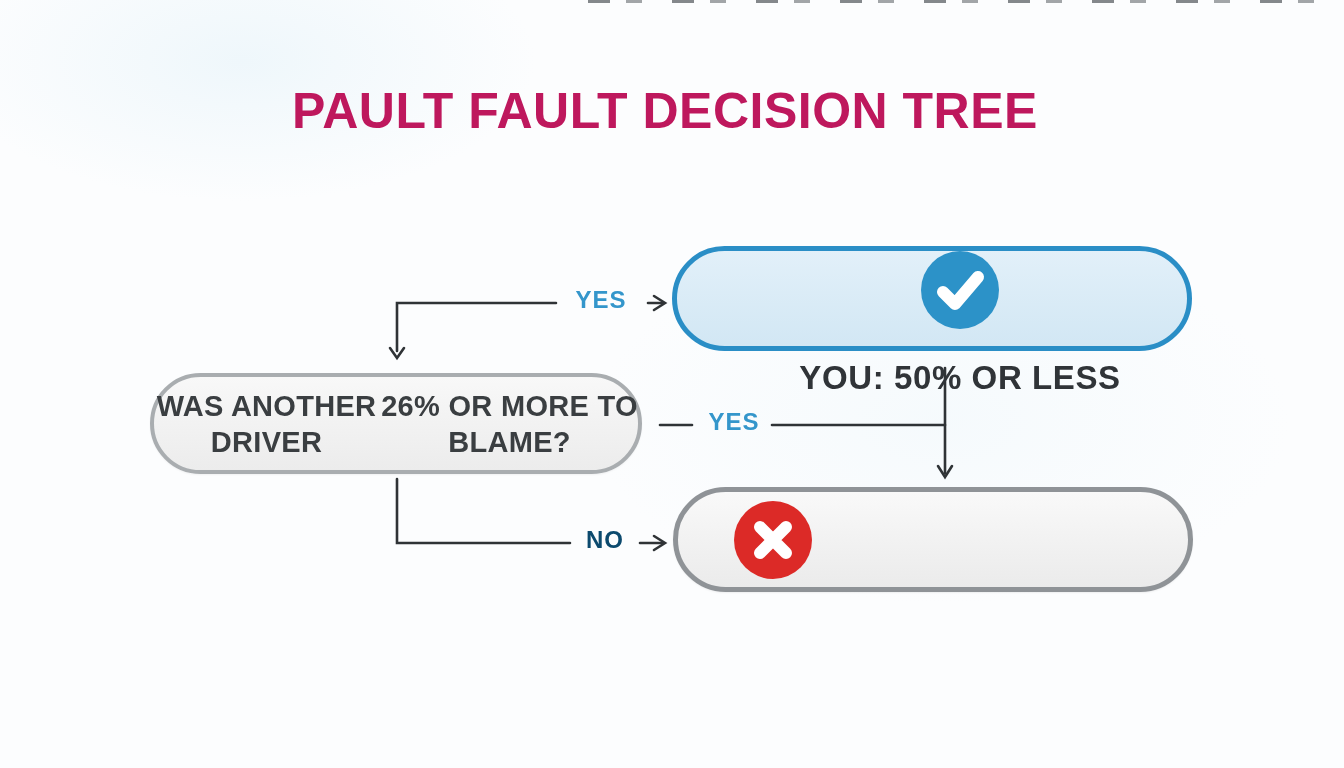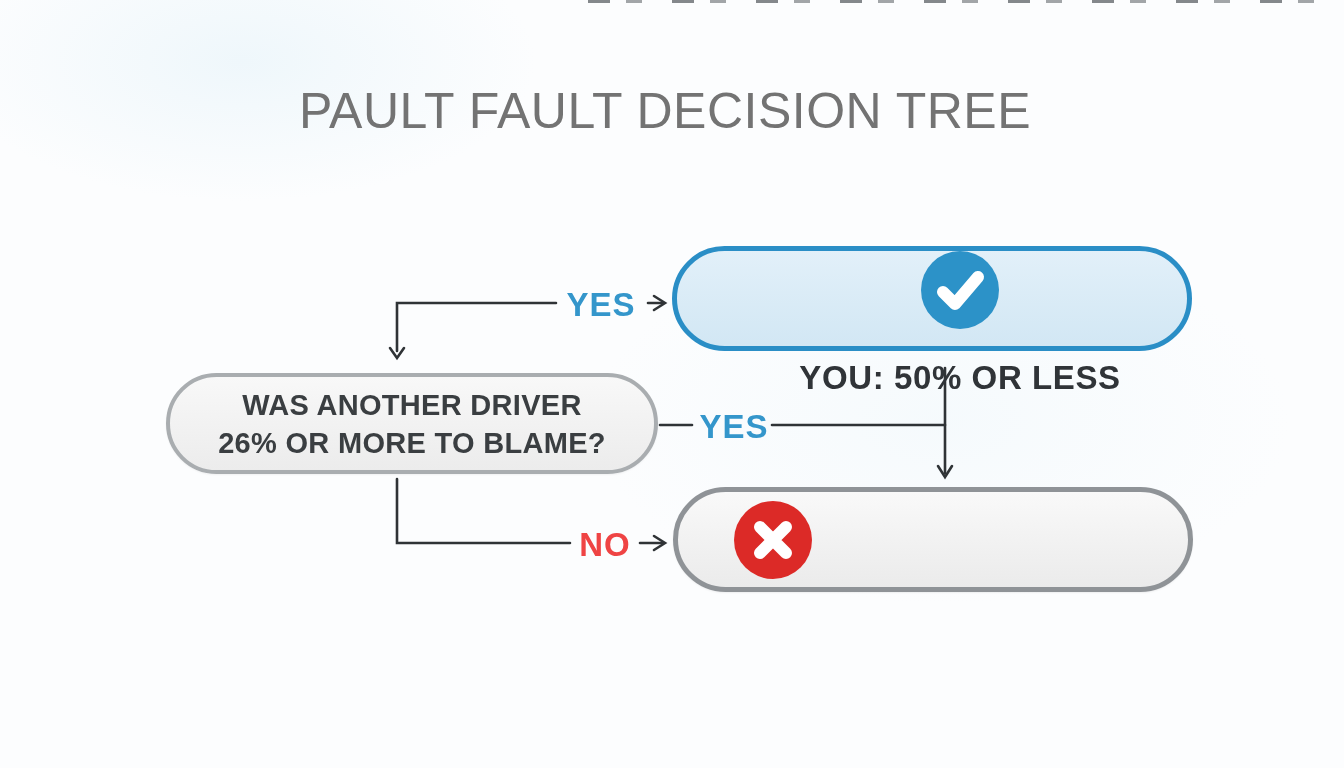--- a/index.html
+++ b/index.html
@@ -19,45 +19,45 @@
     position: absolute; left: 588px; top: 0; width: 756px; height: 3px;
     background: repeating-linear-gradient(90deg,
       rgba(52,58,63,0.8) 0 22px, transparent 22px 38px,
       rgba(52,58,63,0.6) 38px 54px, transparent 54px 84px);
     opacity: 0.75;
   }
 
   .title {
     position: absolute; left: 0; top: 82px; width: 1330px;
     text-align: center;
-    font-size: 50px; font-weight: normal; letter-spacing: 0.5px;
-    color: #737373;
+    font-size: 50px; font-weight: bold; letter-spacing: 0.5px;
+    color: #be185d;
   }
 
   svg.connectors { position: absolute; left: 0; top: 0; width: 1344px; height: 768px; }
   .edge-line { stroke: #2f3336; stroke-width: 2.6; fill: none;
                stroke-linecap: round; stroke-linejoin: miter; }
 
   .edge-label {
     position: absolute; text-align: center;
-    font-weight: bold; font-size: 33px; letter-spacing: 1px;
+    font-weight: bold; font-size: 24px; letter-spacing: 1px;
   }
   .edge-label.yes { color: #3496cb; }
-  .edge-label.no  { color: #ef4444; }
+  .edge-label.no  { color: #0c4a6e; }
   .lbl-yes-top { left: 558px; top: 286px; width: 86px; }
   .lbl-yes-mid { left: 694px; top: 408px; width: 80px; }
   .lbl-no      { left: 572px; top: 526px; width: 66px; }
 
   .node { position: absolute; display: flex; align-items: center; justify-content: center; }
 
   .node.question {
-    left: 166px; top: 373px; width: 492px; height: 101px;
+    left: 150px; top: 373px; width: 492px; height: 101px;
     border: 4px solid #a9adb0; border-radius: 60px;
     background: linear-gradient(180deg, #f8f8f8, #ececec);
-    flex-direction: column; gap: 2px;
+    flex-direction: row; gap: 2px;
     box-shadow: 0 1px 2px rgba(0,0,0,0.05);
   }
   .node.question .q-line {
     font-size: 29px; font-weight: bold; color: #3a3e41;
     line-height: 36px; letter-spacing: 0.3px; text-align: center;
   }
 
   .node.outcome {
     width: 520px; height: 105px;
     border-radius: 56px;

